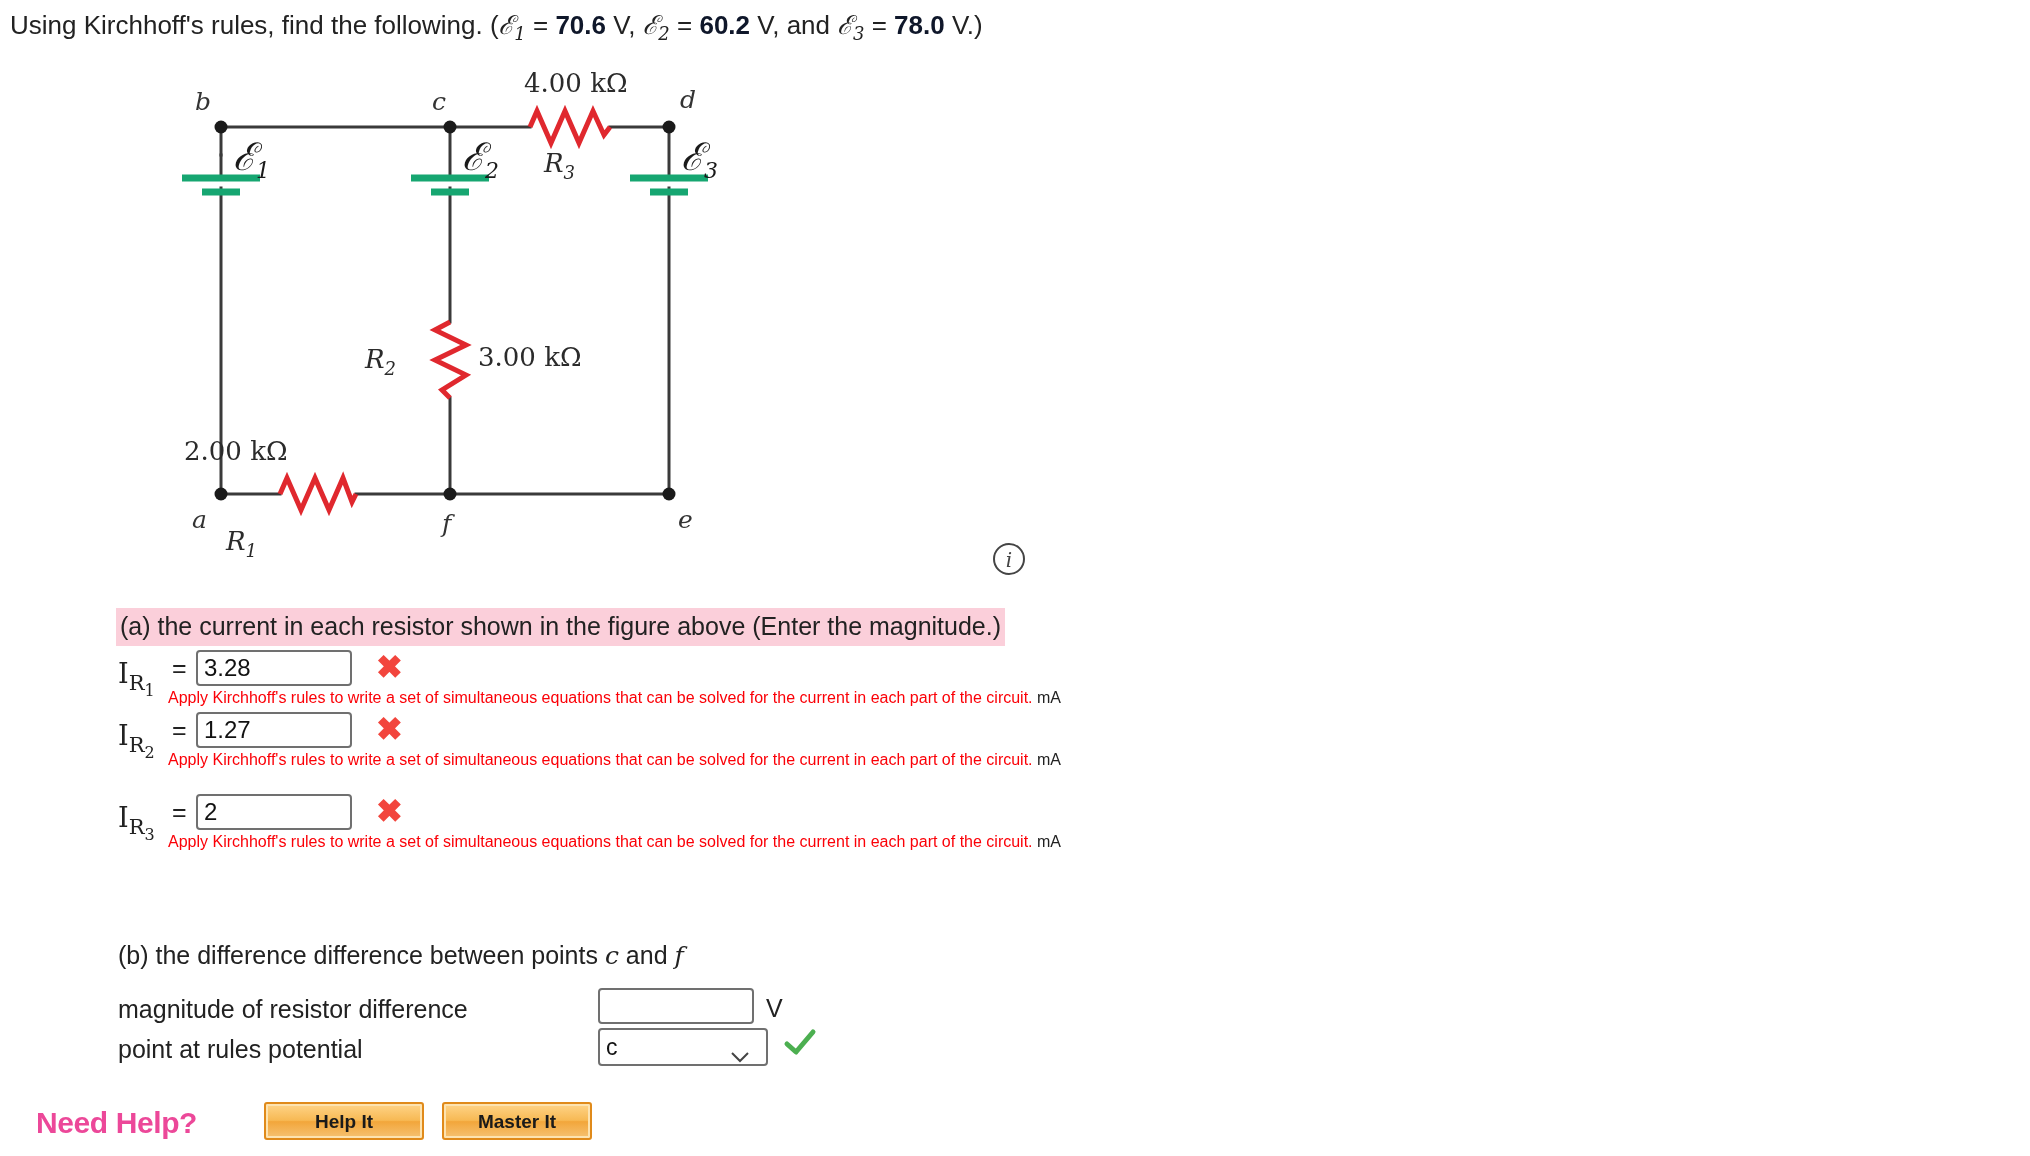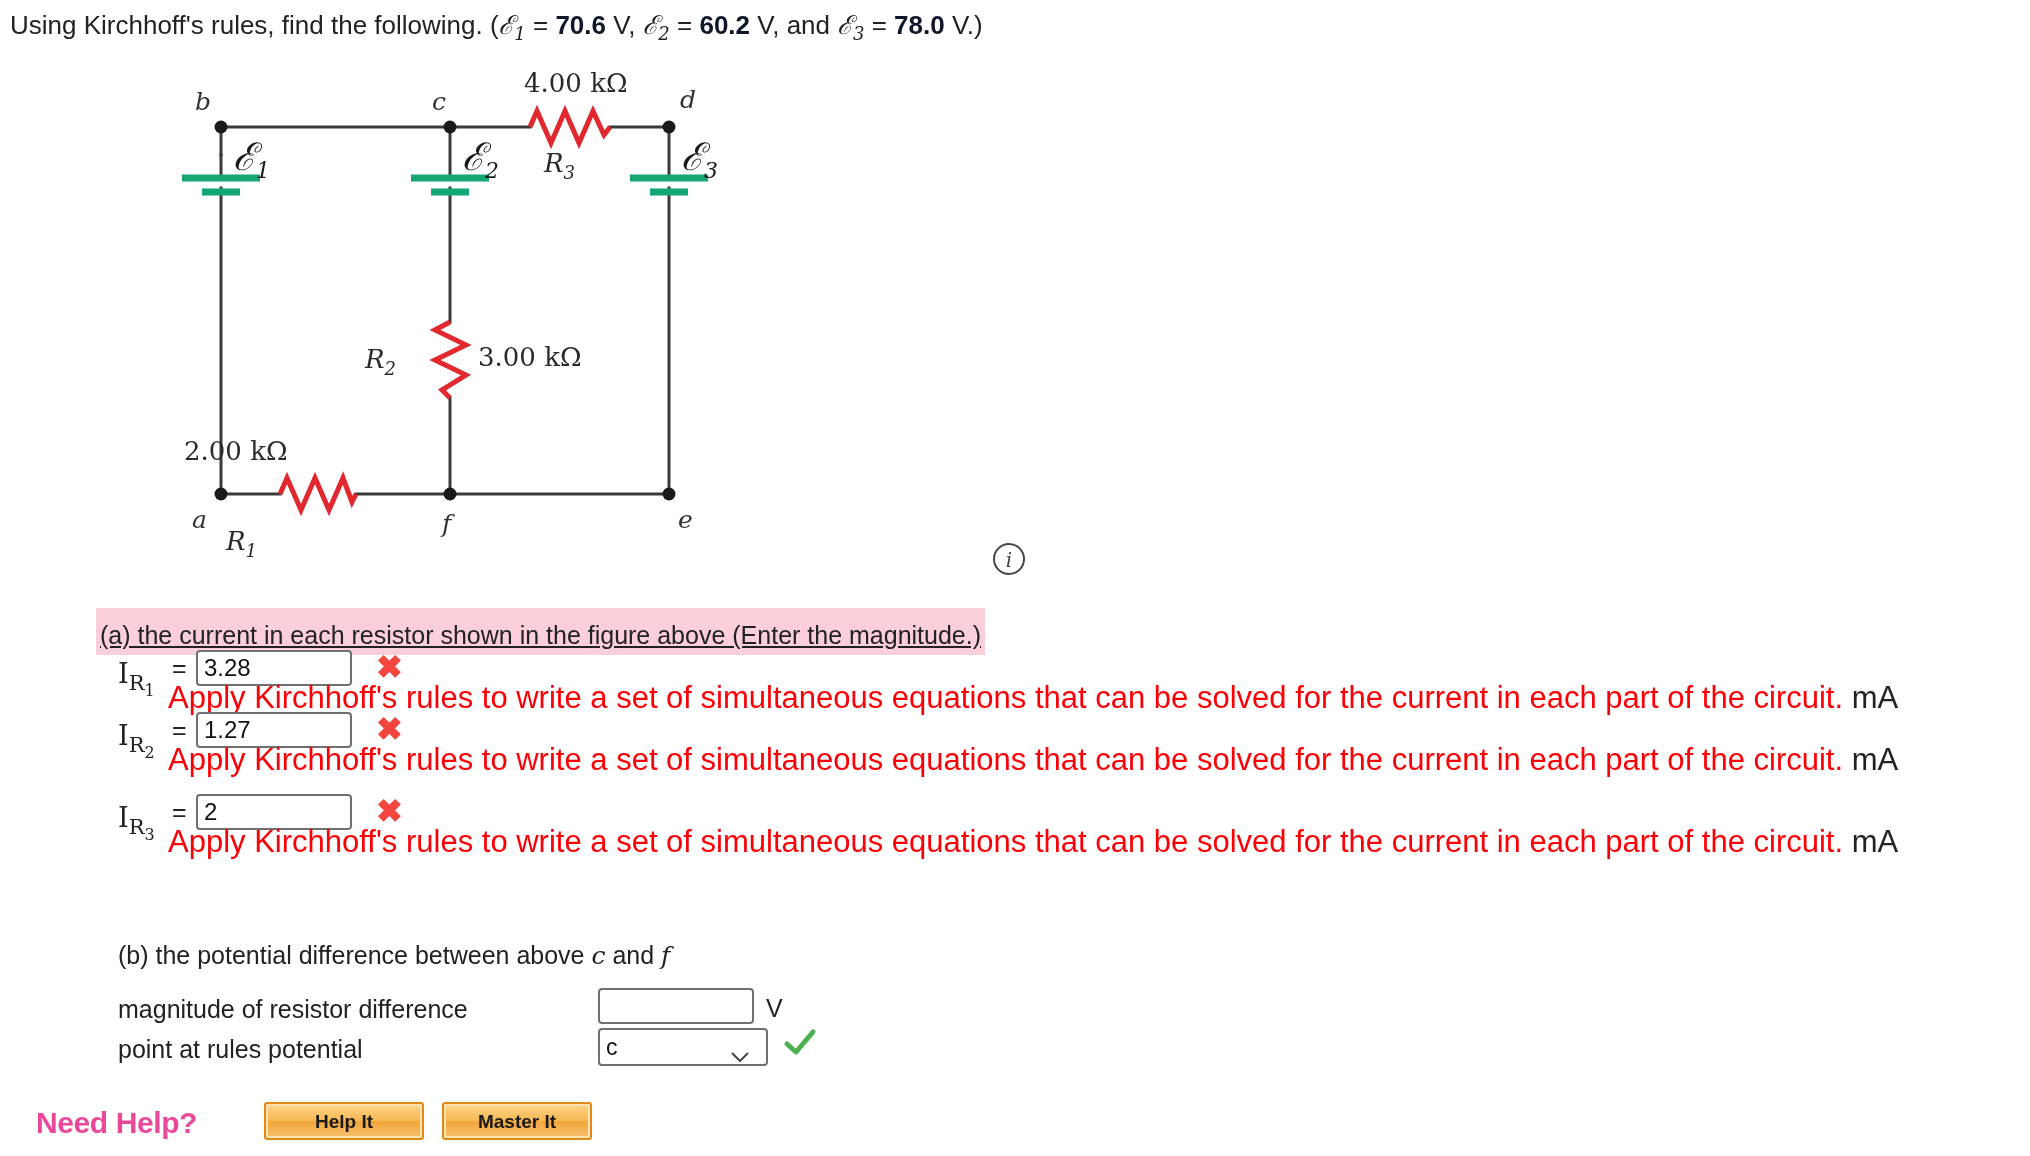--- a/index.html
+++ b/index.html
@@ -51,29 +51,28 @@
     position: absolute;
     left: 990px;
     top: 540px;
     width: 38px;
     height: 38px;
   }
 
   
   .part-a-heading {
     position: absolute;
-    left: 96px;
+    left: 116px;
     top: 608px;
     background: #fbcfda;
-    padding: 12px 4px 5px 4px;
+    padding: 3px 4px 5px 4px;
     font-size: 25px;
     line-height: 30px;
     white-space: nowrap;
     color: #222;
-    text-decoration: underline;
   }
 
   .ans-row {
     position: absolute;
     left: 118px;
     height: 62px;
   }
   .ans-row .label {
     position: absolute;
     left: 0;
@@ -119,21 +118,21 @@
     top: -1px;
     font-size: 32px;
     color: #f2453d;
     font-weight: 700;
     line-height: 36px;
   }
   .feedback {
     position: absolute;
     left: 50px;
     top: 33px;
-    font-size: 31px;
+    font-size: 16px;
     line-height: 30px;
     color: #fb0007;
     white-space: nowrap;
   }
   .feedback .unit {
     color: #222;
   }
 
   
   .part-b-heading {
@@ -371,21 +370,21 @@
 <div class="ans-row" style="top:794px;">
   <span class="label">
     <span>I</span><span class="s1">R</span><span class="s2">3</span>
   </span>
   <span class="eqsign">=</span>
   <input class="txtbox" type="text" value="2" style="">
   <span class="xmark">✖</span>
   <span class="feedback"><span>Apply Kirchhoff's rules to write a set of simultaneous equations that can be solved for the current in each part of the circuit.</span><span class="unit"> mA</span></span>
 </div>
 
-<div class="part-b-heading"><span>(b) the potential difference between above </span><span class="it">c</span><span> and </span><span class="it">f</span>
+<div class="part-b-heading"><span>(b) the difference difference between points </span><span class="it">c</span><span> and </span><span class="it">f</span>
 </div>
 
 <div class="b-row" style="top:988px;">
   <span class="b-label">magnitude of resistor difference</span>
   <input class="b-input" type="text" value="" style="">
   <span class="b-unit">V</span>
 </div>
 
 <div class="b-row" style="top:1028px;">
   <span class="b-label">point at rules potential</span>

